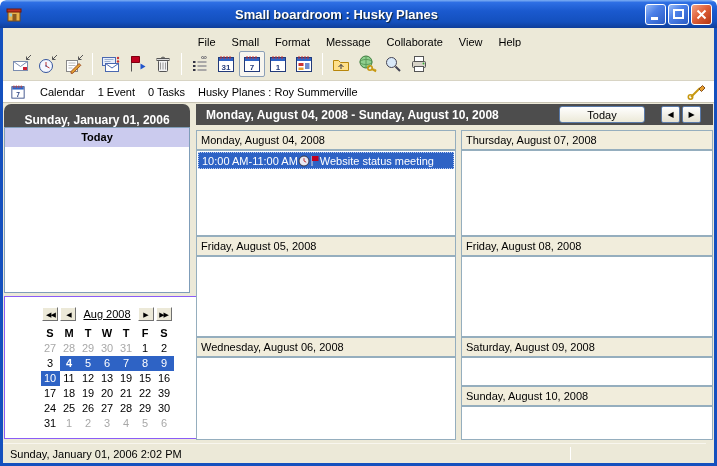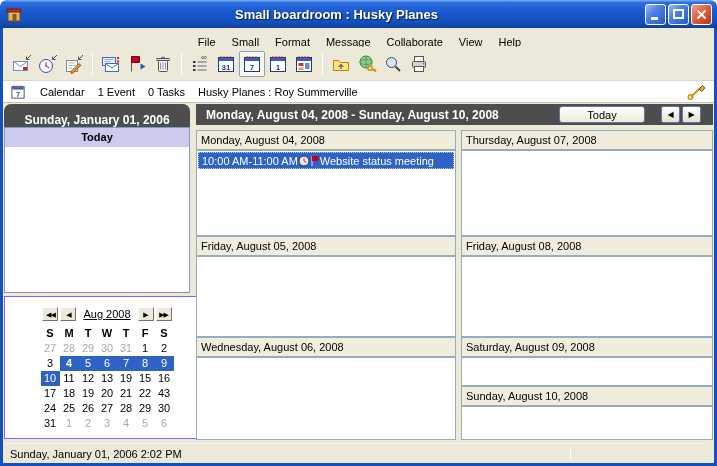--- a/index.html
+++ b/index.html
@@ -307,21 +307,21 @@
             <span class="mc-cell">13</span>
             <span class="mc-cell">19</span>
             <span class="mc-cell">15</span>
             <span class="mc-cell">16</span>
             <span class="mc-cell">17</span>
             <span class="mc-cell">18</span>
             <span class="mc-cell">19</span>
             <span class="mc-cell">20</span>
             <span class="mc-cell">21</span>
             <span class="mc-cell">22</span>
-            <span class="mc-cell">43</span>
+            <span class="mc-cell">39</span>
             <span class="mc-cell">24</span>
             <span class="mc-cell">25</span>
             <span class="mc-cell">26</span>
             <span class="mc-cell">27</span>
             <span class="mc-cell">28</span>
             <span class="mc-cell">29</span>
             <span class="mc-cell">30</span>
             <span class="mc-cell">31</span>
             <span class="mc-cell mc-muted">1</span>
             <span class="mc-cell mc-muted">2</span>

